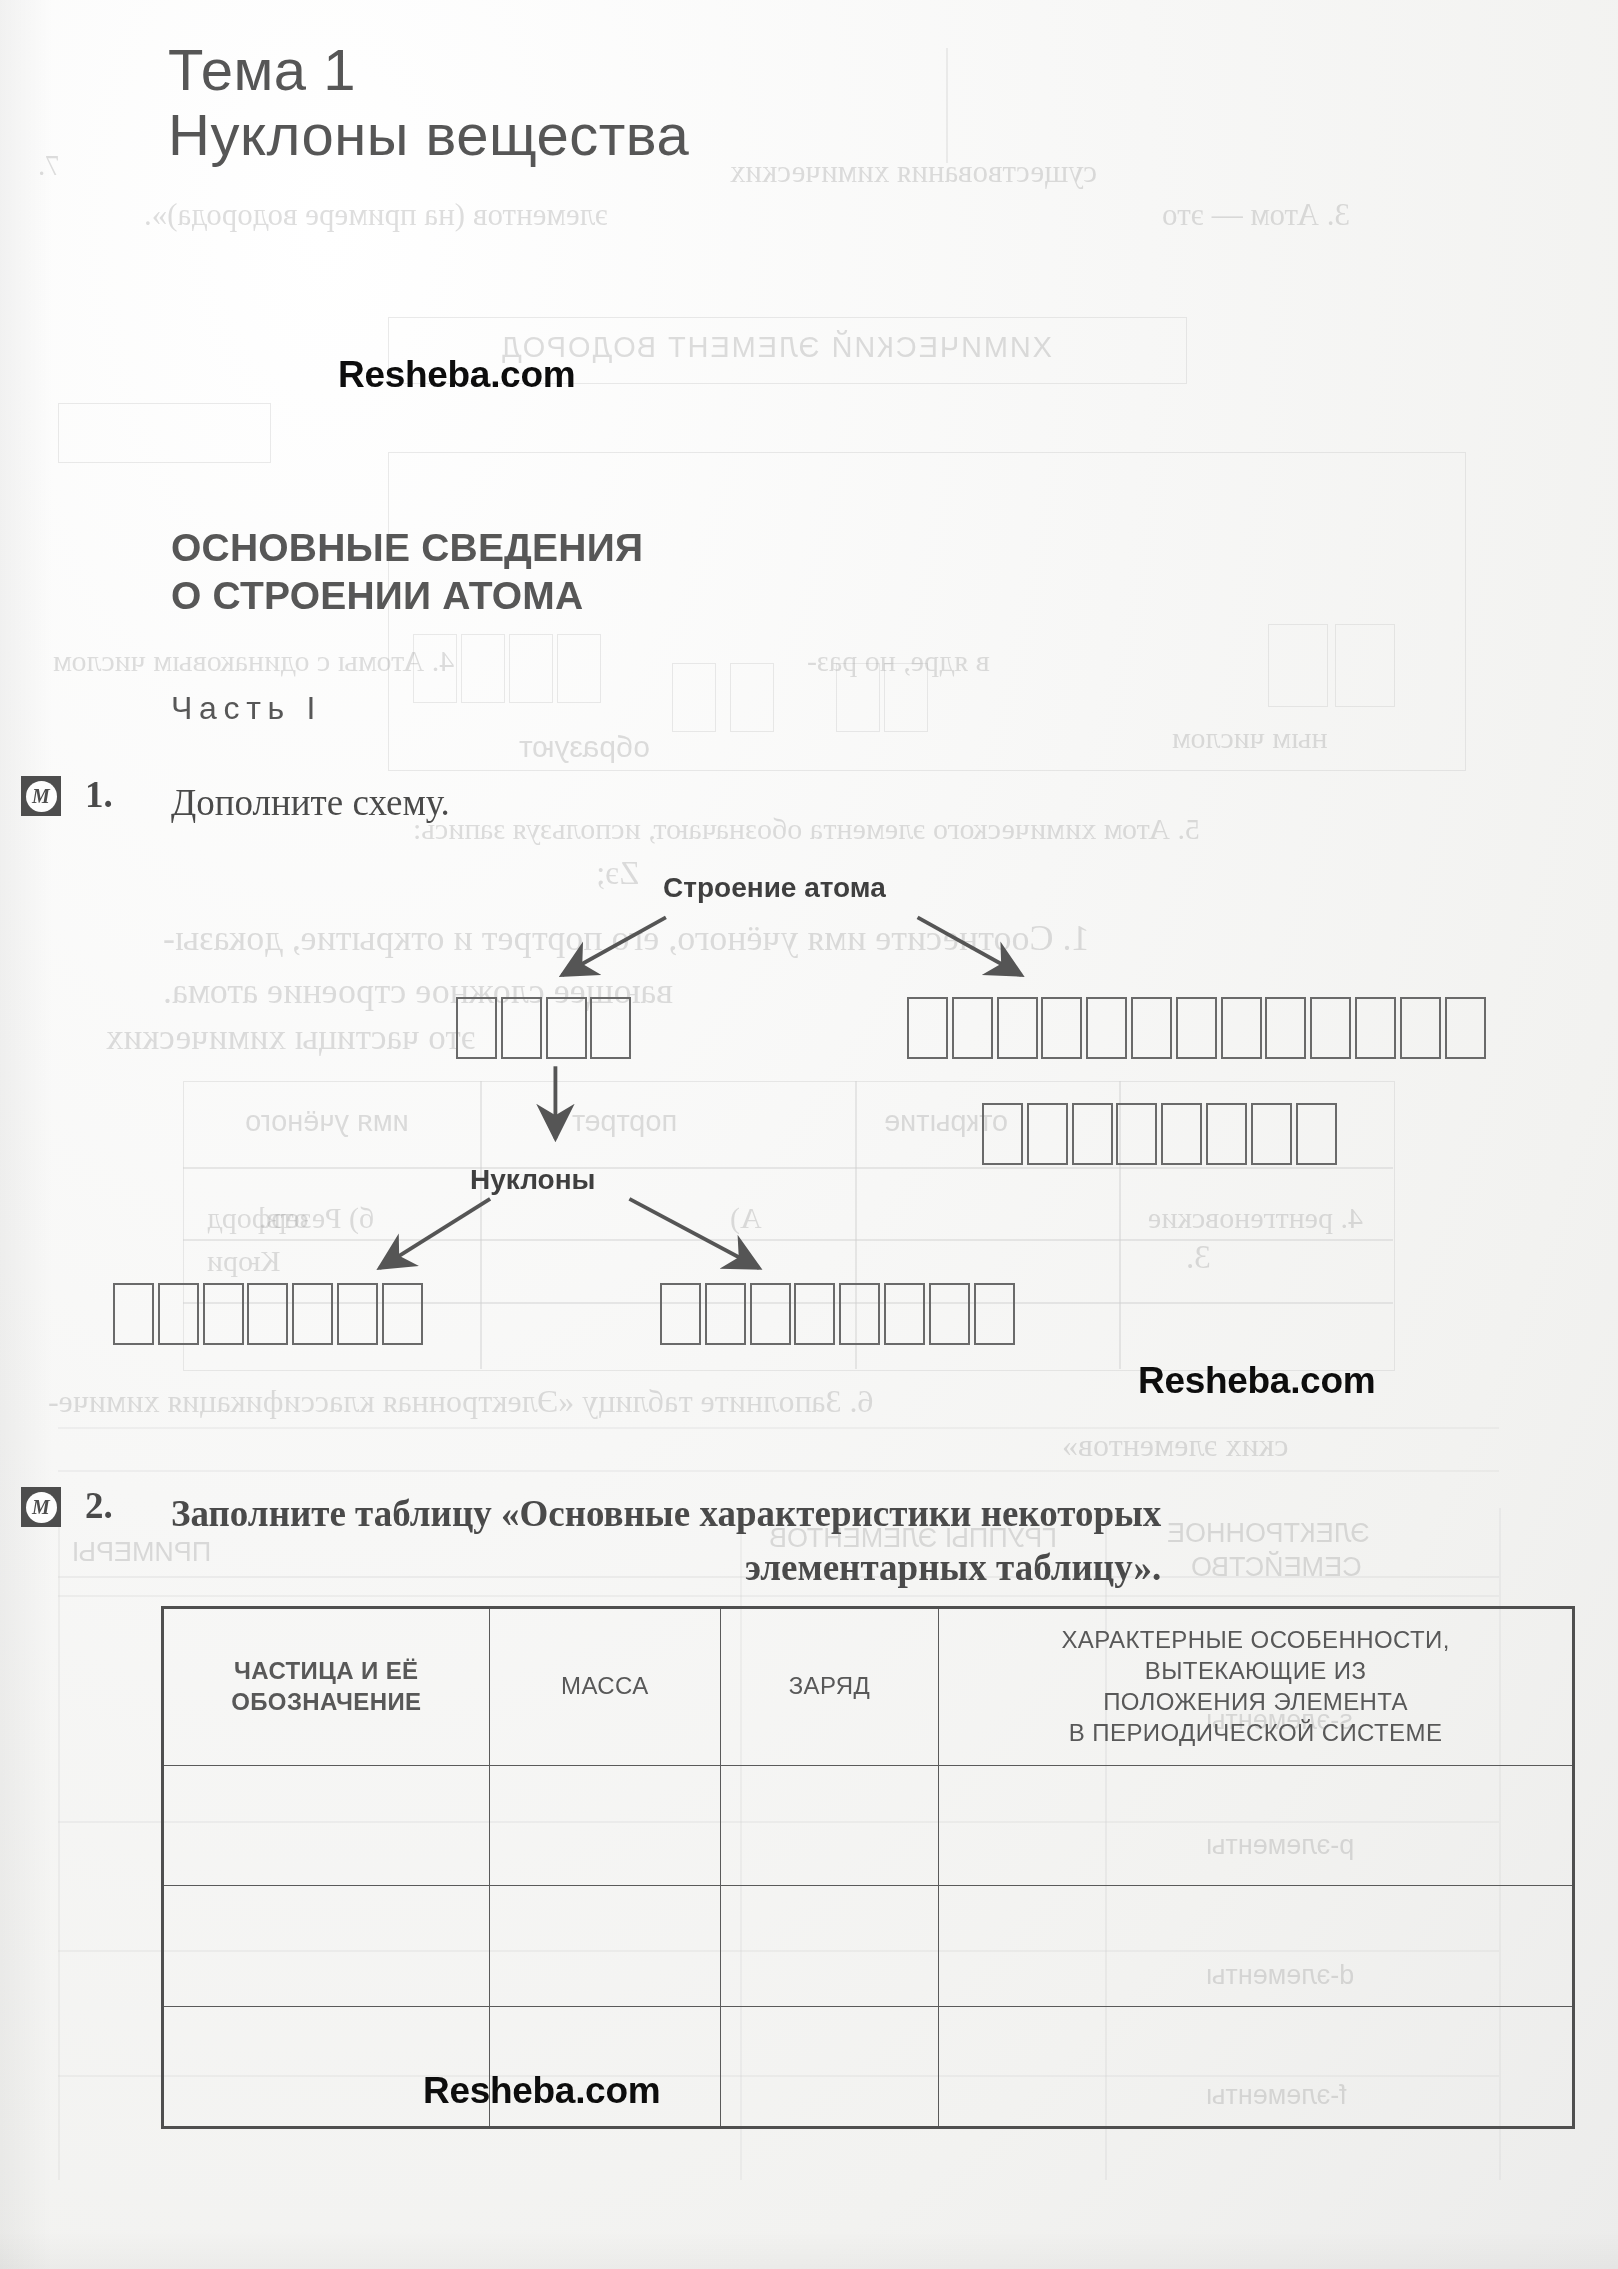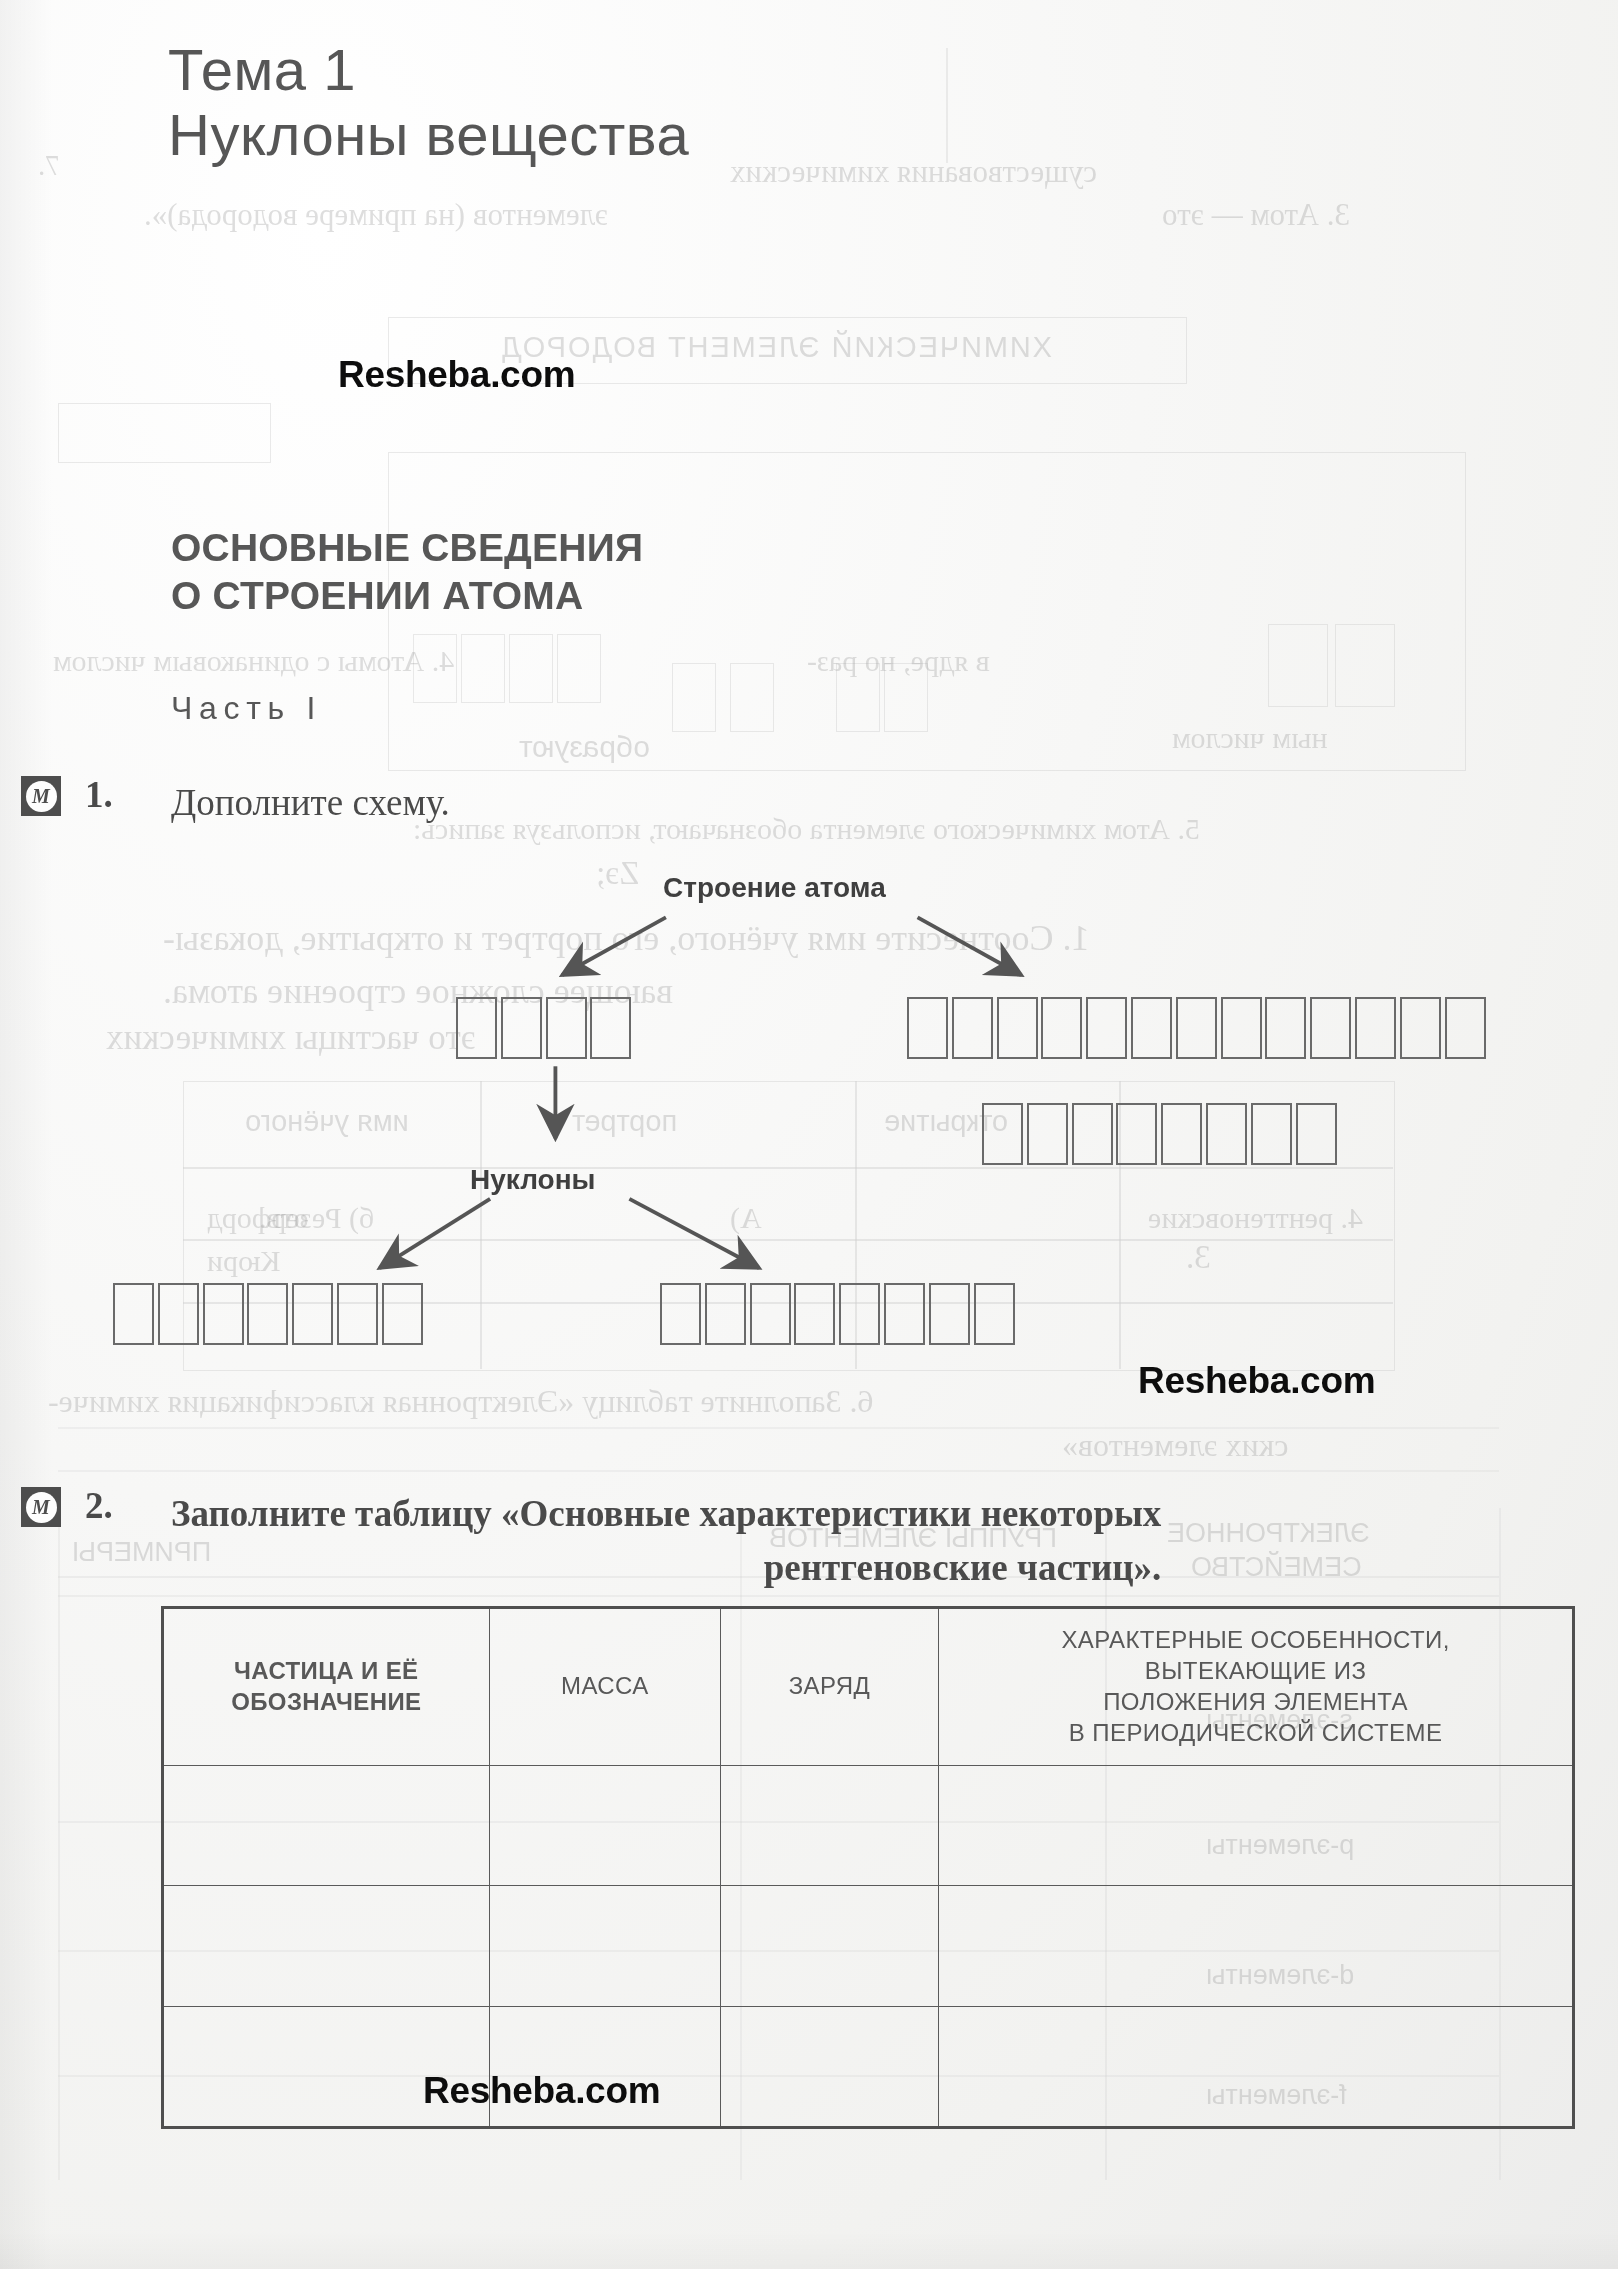--- a/index.html
+++ b/index.html
@@ -299,21 +299,21 @@
   </div>
 
   <div class="watermark wm2">Resheba.com</div>
 
   <div class="mbox" style="left:21px;top:1487px;">
     <span class="circ">M</span>
   </div>
   <div class="tasknum" style="left:85px;top:1484px;">2.</div>
   <div class="tasktext b" style="left:171px;top:1487px;">
     <span>Заполните таблицу «Основные характеристики некоторых</span><br>
-    <span>рентгеновские частиц».</span>
+    <span>элементарных таблицу».</span>
   </div>
 
   <table class="tbl">
     <tbody>
         <tr class="head outer-top">
       <td class="c1 lft">
         <span>ЧАСТИЦА И ЕЁ</span><br>
         <span>ОБОЗНАЧЕНИЕ</span>
       </td>
       <td class="c2">МАССА</td>

